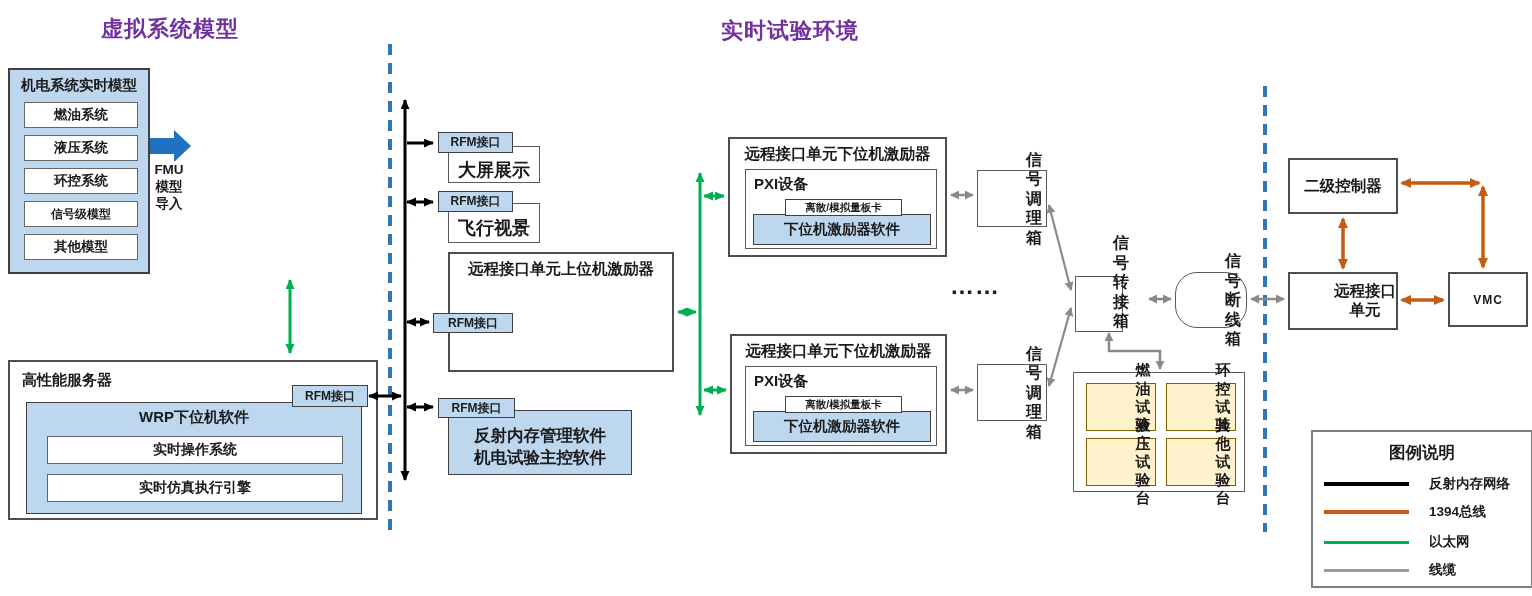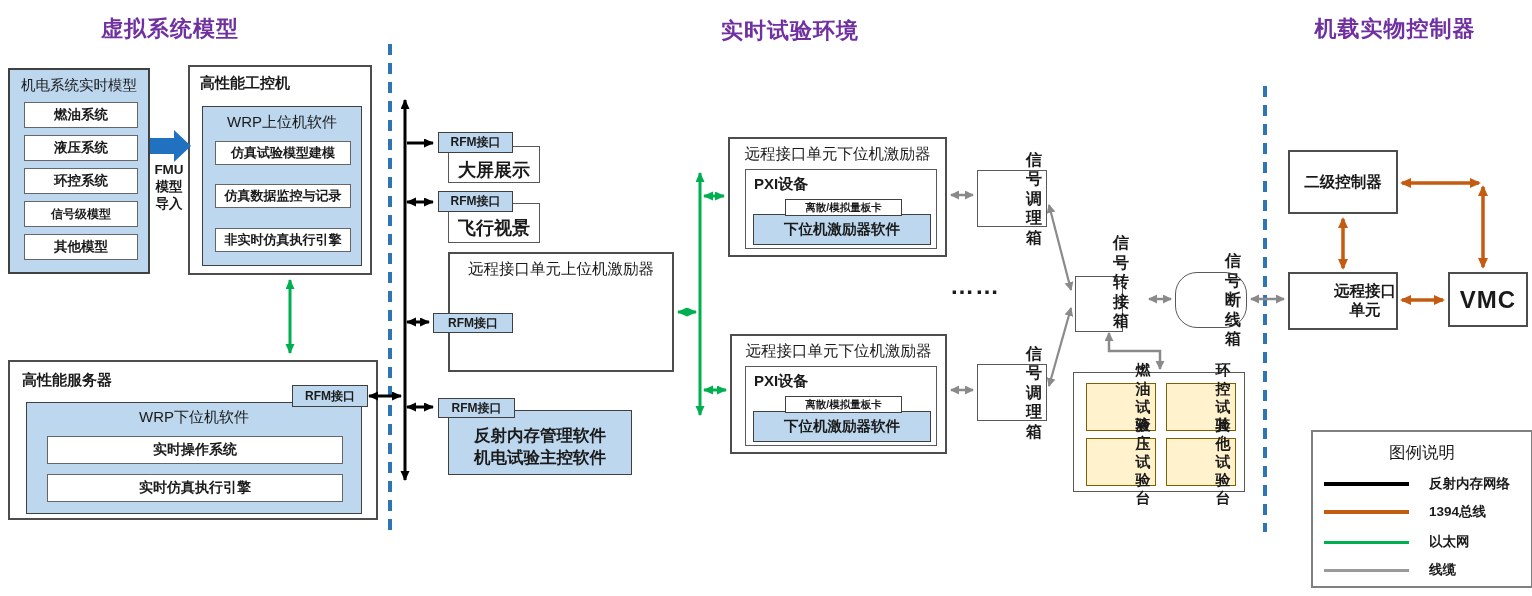--- a/index.html
+++ b/index.html
@@ -11,63 +11,53 @@
   .hdr{position:absolute;text-align:center;font-size:22px;font-weight:700;color:#7030A0;letter-spacing:1px;}
   .box{position:absolute;box-sizing:border-box;display:flex;align-items:center;justify-content:center;text-align:center;}
   .bw{background:#fff;border:2px solid #4d4d4d;}
   .bw1{background:#fff;border:1.5px solid #595959;}
   .bb{background:#BDD7EE;border:2px solid #404040;}
   .bb1{background:#BDD7EE;border:1.5px solid #404040;}
   .yellow{background:#FFF2CC;border:1.5px solid #7F6000;}
   .tab{position:absolute;box-sizing:border-box;background:#BDD7EE;border:1.5px solid #404040;
        display:flex;align-items:center;justify-content:center;font-size:12px;font-weight:700;z-index:26;}
   .title-left{position:absolute;font-weight:700;white-space:nowrap;}
-  .title-center{position:absolute;left:0;right:0;text-align:center;font-weight:400;}
+  .title-center{position:absolute;left:0;right:0;text-align:center;font-weight:700;}
   .itm{position:absolute;box-sizing:border-box;background:#fff;border:1.5px solid #666;
        display:flex;align-items:center;justify-content:center;font-weight:700;}
   .wrapcjk{display:inline-block;word-break:break-all;line-height:1.22;font-weight:700;text-align:center;margin-left:44px;}
   .z20{z-index:20;}
   svg.overlay{position:absolute;left:0;top:0;z-index:40;pointer-events:none;}
   .legend-row{position:absolute;display:flex;align-items:center;height:16px;}
   .legend-swatch{width:85px;flex:0 0 85px;}
   .legend-label{margin-left:20px;font-size:13.5px;font-weight:700;white-space:nowrap;}
 </style>
 </head>
 <body>
 
 <div class="stage">
 
   <div class="hdr" style="left:640px;top:16px;width:300px;">实时试验环境</div>
   <div class="hdr" style="left:30px;top:14px;width:280px;">虚拟系统模型</div>
-  <div class="hdr" style="left:1270px;top:14px;width:250px;">机载实物控制器</div>
 
   <div class="box bb" style="left:8px;top:68px;width:142px;height:206px;">
     <div class="title-center" style="top:6px;font-size:14.5px;">机电系统实时模型</div>
     <div class="itm" style="left:14px;top:32px;width:114px;height:26px;font-size:13.5px;">燃油系统</div>
     <div class="itm" style="left:14px;top:65px;width:114px;height:26px;font-size:13.5px;">液压系统</div>
     <div class="itm" style="left:14px;top:98px;width:114px;height:26px;font-size:13.5px;">环控系统</div>
     <div class="itm" style="left:14px;top:131px;width:114px;height:26px;font-size:12px;">信号级模型</div>
     <div class="itm" style="left:14px;top:164px;width:114px;height:26px;font-size:13.5px;">其他模型</div>
   </div>
 
   <div class="abs" style="left:146px;top:161px;width:46px;text-align:center;font-size:13.5px;font-weight:700;line-height:17px;">
     <div>FMU</div>
     <div>模型</div>
     <div>导入</div>
   </div>
 
-  <div class="box bw" style="left:188px;top:65px;width:184px;height:210px;">
-    <div class="title-left" style="left:10px;top:7px;font-size:15px;">高性能工控机</div>
-    <div class="box bb1" style="left:12px;top:39px;width:160px;height:160px;">
-      <div class="title-center" style="top:6px;font-size:15px;">WRP上位机软件</div>
-      <div class="itm" style="left:12px;top:34px;width:136px;height:24px;font-size:13px;">仿真试验模型建模</div>
-      <div class="itm" style="left:12px;top:77px;width:136px;height:24px;font-size:13px;">仿真数据监控与记录</div>
-      <div class="itm" style="left:12px;top:121px;width:136px;height:24px;font-size:13px;">非实时仿真执行引擎</div>
-    </div>
-  </div>
 
   <div class="box bw" style="left:8px;top:360px;width:370px;height:160px;">
     <div class="title-left" style="left:12px;top:9px;font-size:15px;">高性能服务器</div>
     <div class="tab" style="left:282px;top:23px;width:76px;height:22px;">RFM接口</div>
     <div class="box bb1" style="left:16px;top:40px;width:336px;height:112px;">
       <div class="title-center" style="top:5px;font-size:15px;">WRP下位机软件</div>
       <div class="itm" style="left:20px;top:33px;width:296px;height:28px;font-size:14px;">实时操作系统</div>
       <div class="itm" style="left:20px;top:71px;width:296px;height:28px;font-size:14px;">实时仿真执行引擎</div>
     </div>
   </div>
@@ -131,25 +121,25 @@
       <span class="wrapcjk" style="width:48px;font-size:15px;">环控试验台</span>
     </div>
     <div class="box yellow" style="left:12px;top:65px;width:70px;height:48px;">
       <span class="wrapcjk" style="width:48px;font-size:15px;">液压试验台</span>
     </div>
     <div class="box yellow" style="left:92px;top:65px;width:70px;height:48px;">
       <span class="wrapcjk" style="width:48px;font-size:15px;">其他试验台</span>
     </div>
   </div>
 
-  <div class="box bw" style="left:1288px;top:150px;width:110px;height:64px;font-size:15.5px;font-weight:700;">二级控制器</div>
+  <div class="box bw" style="left:1288px;top:158px;width:110px;height:56px;font-size:15.5px;font-weight:700;">二级控制器</div>
   <div class="box bw" style="left:1288px;top:272px;width:110px;height:58px;">
     <span class="wrapcjk" style="width:68px;font-size:15.5px;">远程接口单元</span>
   </div>
-  <div class="box bw" style="left:1448px;top:272px;width:80px;height:55px;font-size:24px;font-weight:700;letter-spacing:1px;">VMC</div>
+  <div class="box bw" style="left:1448px;top:272px;width:80px;height:55px;font-size:12px;font-weight:700;letter-spacing:1px;">VMC</div>
 
   <div class="box bw" style="left:1297px;top:430px;width:222px;height:158px;border-color:#7f7f7f;margin-left:14px;">
     <div class="title-center" style="top:10px;font-size:16.5px;">图例说明</div>
     <div class="legend-row" style="left:11px;top:44px;width:200px;">
       <div class="legend-swatch" style="height: 4px; background: rgb(0, 0, 0);"></div>
       <div class="legend-label">反射内存网络</div>
     </div>
     <div class="legend-row" style="left:11px;top:72px;width:200px;">
       <div class="legend-swatch" style="height: 4px; background: rgb(197, 90, 17);"></div>
       <div class="legend-label">1394总线</div>

